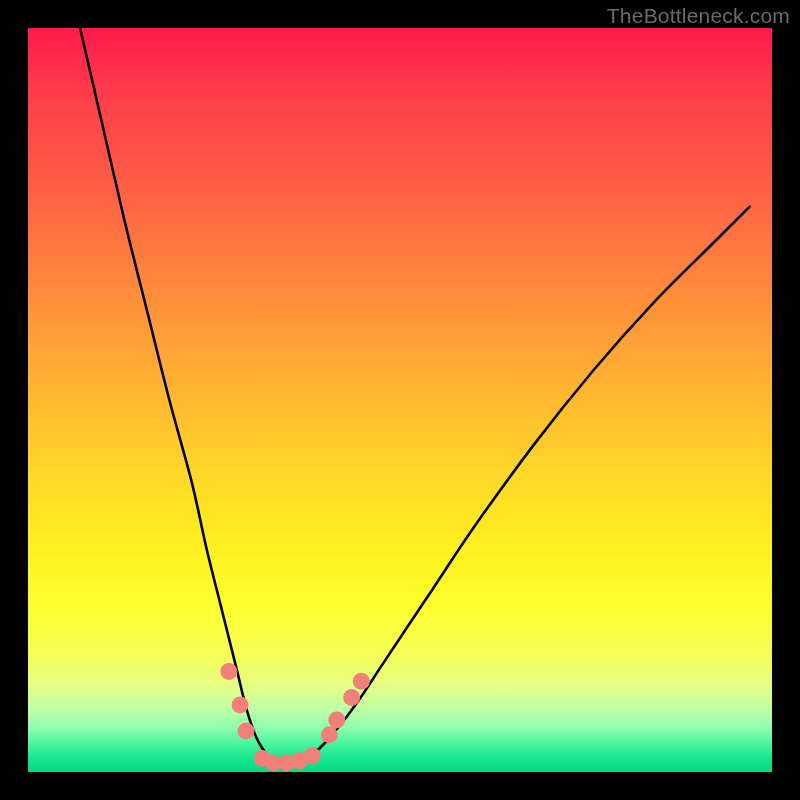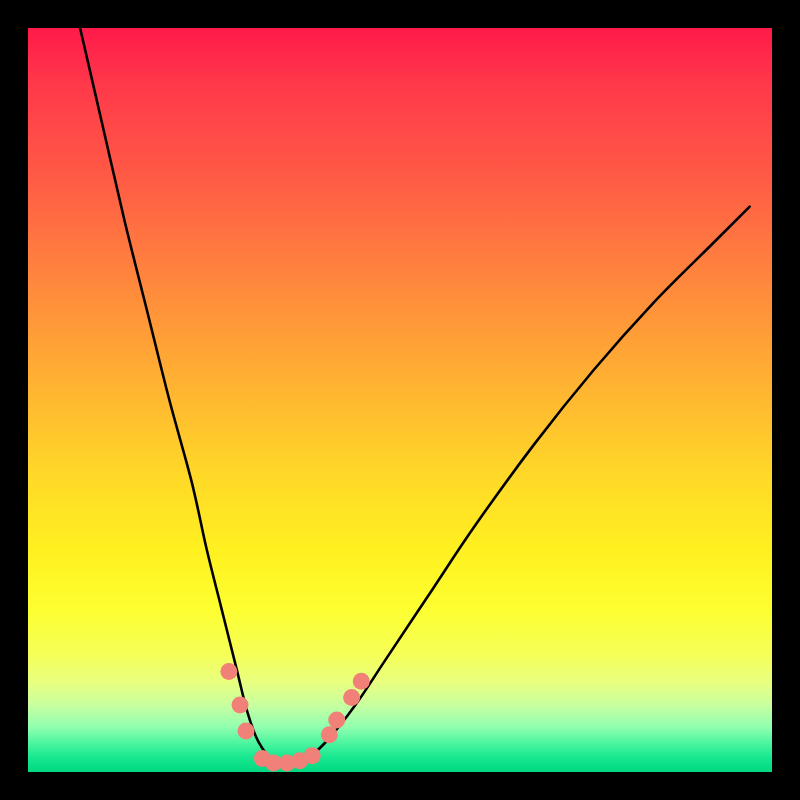--- a/index.html
+++ b/index.html
@@ -82,13 +82,14 @@
           <circle cx="271.56" cy="732.84" r="8.5" fill="#f08078"></circle>
           <circle cx="284.21" cy="727.63" r="8.5" fill="#f08078"></circle>
           <circle cx="301.32" cy="706.80" r="8.5" fill="#f08078"></circle>
           <circle cx="308.76" cy="691.92" r="8.5" fill="#f08078"></circle>
           <circle cx="323.64" cy="669.60" r="8.5" fill="#f08078"></circle>
           <circle cx="333.31" cy="653.23" r="8.5" fill="#f08078"></circle>
         </g>
     </svg>
   </div>
 
+  <div class="watermark">TheBottleneck.com</div>
 </div>
 
 </body></html>

